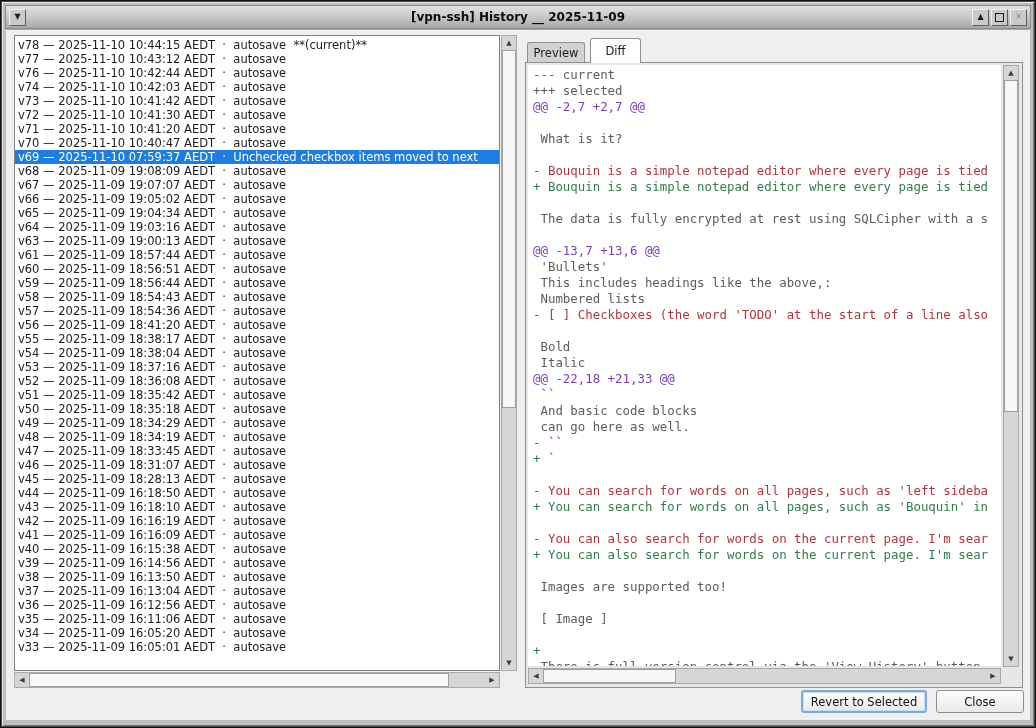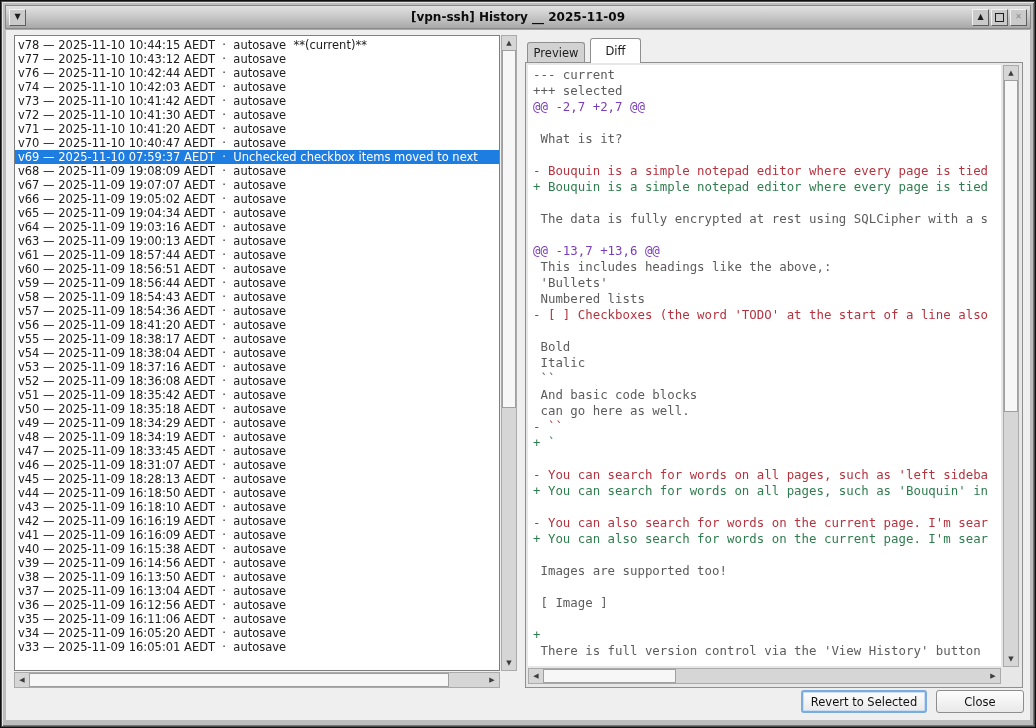--- a/index.html
+++ b/index.html
@@ -183,27 +183,28 @@
             <div class="dl hunk">@@ -2,7 +2,7 @@</div>
             <div class="dl ctx"> </div>
             <div class="dl ctx"> What is it?</div>
             <div class="dl ctx"> </div>
             <div class="dl del">- Bouquin is a simple notepad editor where every page is tied</div>
             <div class="dl add">+ Bouquin is a simple notepad editor where every page is tied</div>
             <div class="dl ctx"> </div>
             <div class="dl ctx"> The data is fully encrypted at rest using SQLCipher with a s</div>
             <div class="dl ctx"> </div>
             <div class="dl hunk">@@ -13,7 +13,6 @@</div>
+            <div class="dl ctx"> 'Bullets'</div>
             <div class="dl ctx"> This includes headings like the above,:</div>
-            <div class="dl ctx"> 'Bullets'</div>
             <div class="dl ctx"> Numbered lists</div>
             <div class="dl del">- [ ] Checkboxes (the word 'TODO' at the start of a line also</div>
             <div class="dl ctx"> </div>
             <div class="dl ctx"> Bold</div>
             <div class="dl ctx"> Italic</div>
+            <div class="dl hunk">@@ -22,18 +21,33 @@</div>
             <div class="dl ctx"> ``</div>
             <div class="dl ctx"> And basic code blocks</div>
             <div class="dl ctx"> can go here as well.</div>
             <div class="dl del">- ``</div>
             <div class="dl add">+ `</div>
             <div class="dl ctx"> </div>
             <div class="dl del">- You can search for words on all pages, such as 'left sideba</div>
             <div class="dl add">+ You can search for words on all pages, such as 'Bouquin' in</div>
             <div class="dl ctx"> </div>
             <div class="dl del">- You can also search for words on the current page. I'm sear</div>

